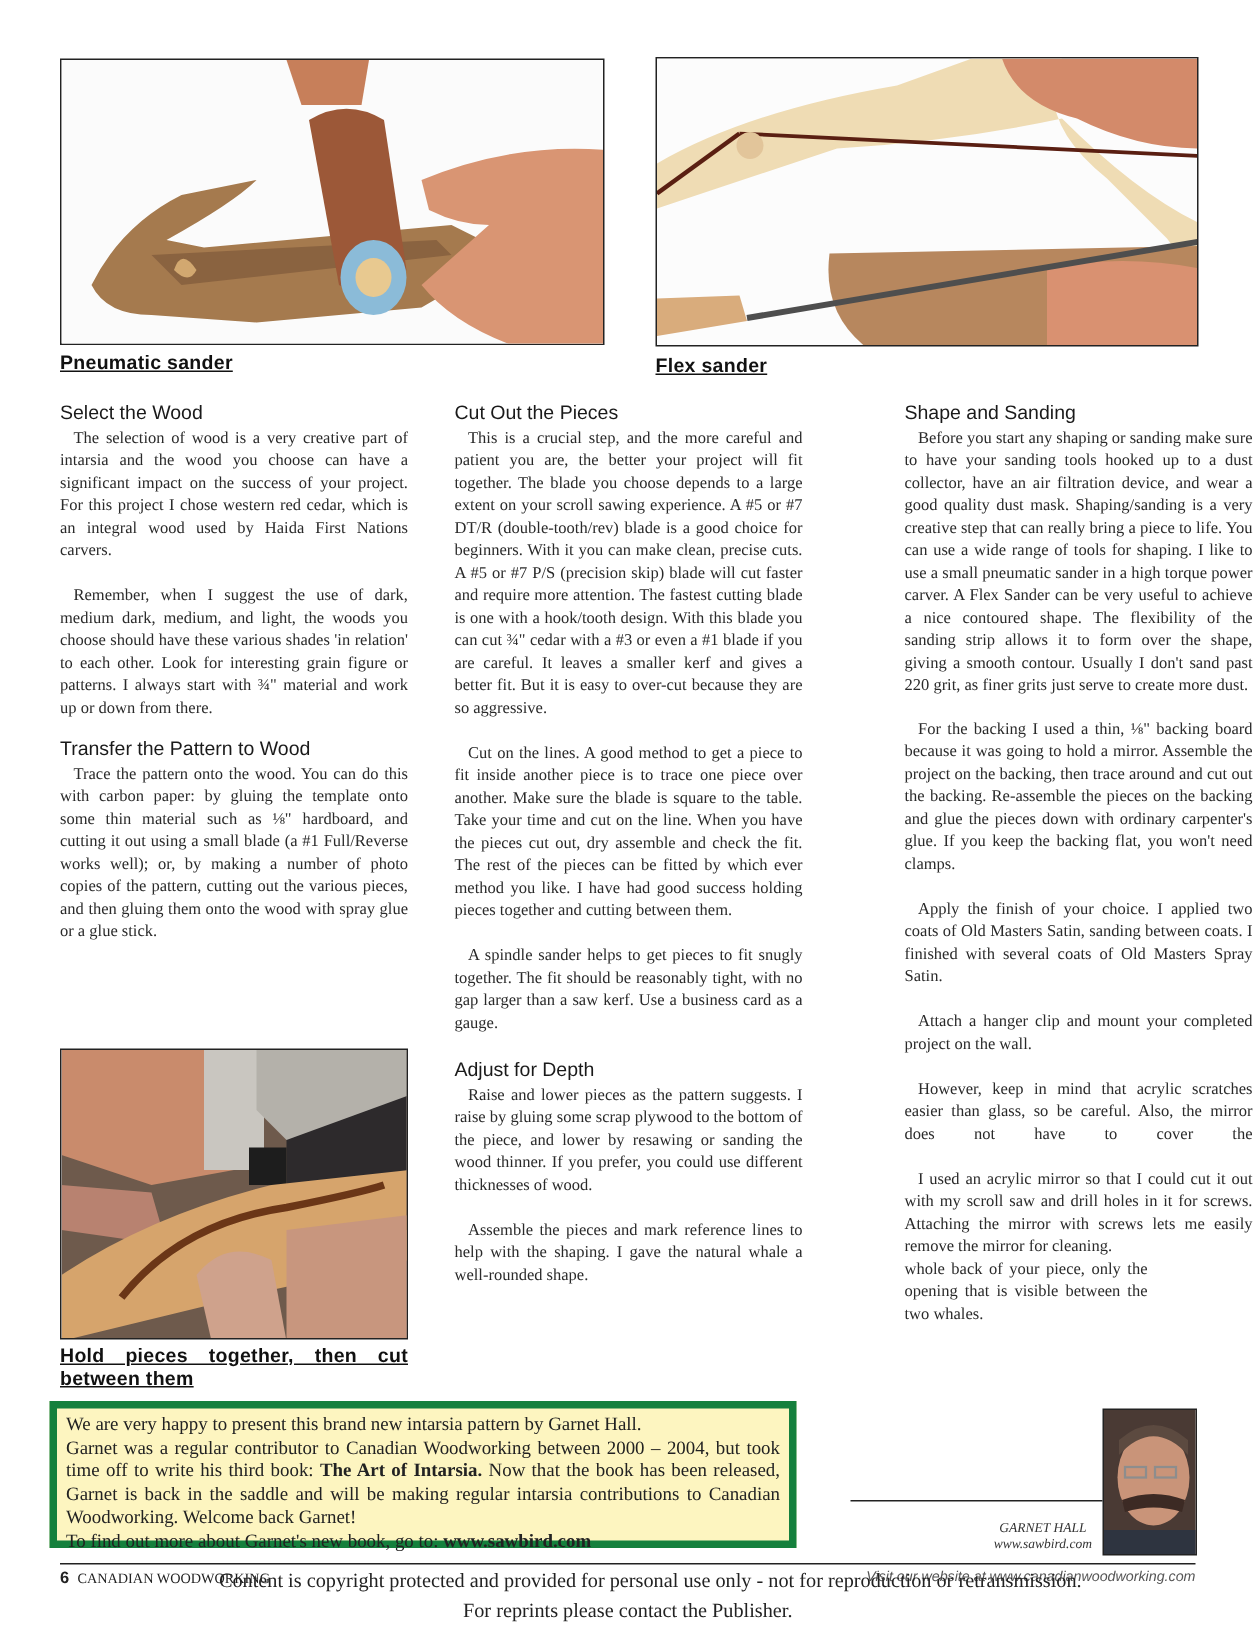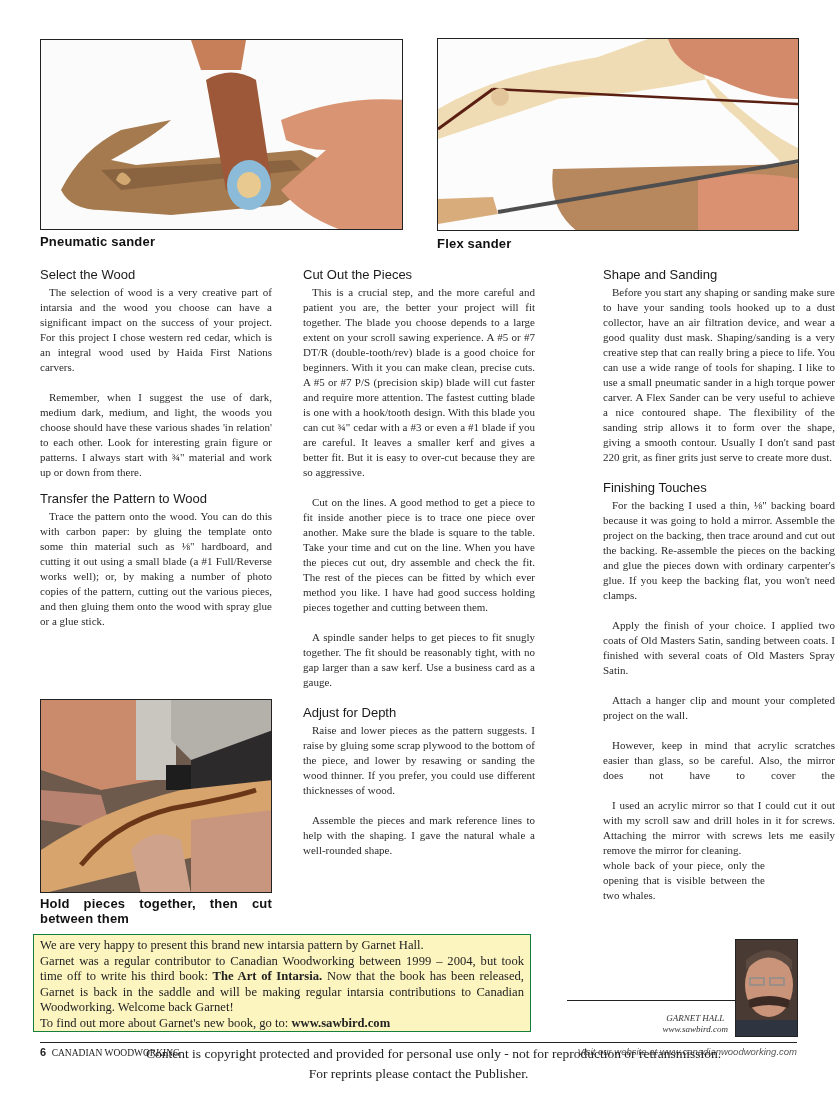--- a/index.html
+++ b/index.html
@@ -1,28 +1,28 @@
 <!DOCTYPE html>
 <html><head>
 <meta charset="utf-8">
 <style>
   * { box-sizing: border-box; margin: 0; padding: 0; }
   html, body { width: 837px; height: 1094px; background: #ffffff; overflow: hidden; }
   body { position: relative; font-family: "Liberation Serif", serif; color: #222; }
 
   .photo { position: absolute; border: 1.5px solid #222; overflow: hidden; background: #fff; }
-  .caption { position: absolute; font-family: "Liberation Sans", sans-serif; font-weight: bold; font-size: 13px; color: #111; letter-spacing: 0.2px; }
+  .caption { position: absolute; font-family: "Liberation Sans", sans-serif; font-weight: bold; font-size: 13px; color: #111; letter-spacing: 0.2px; text-decoration: underline; }
 
   .col { position: absolute; width: 232px; }
   .heading { font-family: "Liberation Sans", sans-serif; font-size: 13px; color: #1a1a1a; line-height: 18px; margin-bottom: 1px; }
   .para { font-size: 11px; line-height: 15px; text-align: justify; text-indent: 9px; color: #2a2a2a; }
   .para + .para { margin-top: 15px; }
   .section + .section { margin-top: 10px; }
 
-  .notice { position: absolute; left: 33px; top: 934px; width: 498px; height: 98px; background: #fdf5c0; border: 1px solid #15803d; padding: 3px 6px; font-size: 12.6px; line-height: 15.5px; color: #222; }
+  .notice { position: absolute; left: 33px; top: 934px; width: 498px; height: 98px; background: #fdf5c0; border: 5px solid #15803d; padding: 3px 6px; font-size: 12.6px; line-height: 15.5px; color: #222; }
   .notice p { text-align: justify; }
   .notice b { font-weight: bold; }
 
   .author-rule { position: absolute; left: 567px; top: 1000px; width: 168px; height: 1px; background: #222; }
   .author { position: absolute; right: 109px; top: 1013px; text-align: center; font-style: italic; font-size: 9px; line-height: 11px; color: #333; }
   .footer-rule { position: absolute; left: 40px; top: 1042px; width: 757px; height: 1px; background: #222; }
   .footer { position: absolute; top: 1046px; font-size: 10px; }
   .overlay-line { position: absolute; left: 0; width: 837px; text-align: center; font-size: 13.5px; color: #222; }
 </style>
 </head>
@@ -101,21 +101,20 @@
     <p class="para">Assemble the pieces and mark reference lines to help with the shaping. I gave the natural whale a well-rounded shape.</p>
   </div>
 </div>
 
 <div class="col" style="left:567px;top:266px;margin-left:36px;">
   <div class="section">
     <div class="heading">Shape and Sanding</div>
     <p class="para">Before you start any shaping or sanding make sure to have your sanding tools hooked up to a dust collector, have an air filtration device, and wear a good quality dust mask. Shaping/sanding is a very creative step that can really bring a piece to life. You can use a wide range of tools for shaping. I like to use a small pneumatic sander in a high torque power carver. A Flex Sander can be very useful to achieve a nice contoured shape. The flexibility of the sanding strip allows it to form over the shape, giving a smooth contour. Usually I don't sand past 220 grit, as finer grits just serve to create more dust.</p>
   </div>
   <div class="section" style="margin-top:14px;">
-    <div class="heading">Finishing Touches</div>
     <p class="para">For the backing I used a thin, ⅛" backing board because it was going to hold a mirror. Assemble the project on the backing, then trace around and cut out the backing. Re-assemble the pieces on the backing and glue the pieces down with ordinary carpenter's glue. If you keep the backing flat, you won't need clamps.</p>
     <p class="para">Apply the finish of your choice. I applied two coats of Old Masters Satin, sanding between coats. I finished with several coats of Old Masters Spray Satin.</p>
     <p class="para">Attach a hanger clip and mount your completed project on the wall.</p>
     <p class="para" style="text-align-last:justify;">However, keep in mind that acrylic scratches easier than glass, so be careful. Also, the mirror does not have to cover the</p>
     <p class="para">I used an acrylic mirror so that I could cut it out with my scroll saw and drill holes in it for screws. Attaching the mirror with screws lets me easily remove the mirror for cleaning.</p>
     <p class="para" style="margin-top:0;width:162px;text-indent:0;">whole back of your piece, only the opening that is visible between the two whales.</p>
   </div>
 </div>
 
 <div class="photo" style="left:735px;top:939px;width:63px;height:98px;">
@@ -131,21 +130,21 @@
 </div>
 
 <div class="author-rule"></div>
 <div class="author">
   <div>GARNET HALL</div>
   <div>www.sawbird.com</div>
 </div>
 
 <div class="notice">
   <p>We are very happy to present this brand new intarsia pattern by Garnet Hall.</p>
-  <p><span>Garnet was a regular contributor to Canadian Woodworking between 1999 – 2004, but took time off to write his third book: </span><b>The Art of Intarsia.</b><span> Now that the book has been released, Garnet is back in the saddle and will be making regular intarsia contributions to Canadian Woodworking. Welcome back Garnet!</span></p>
+  <p><span>Garnet was a regular contributor to Canadian Woodworking between 2000 – 2004, but took time off to write his third book: </span><b>The Art of Intarsia.</b><span> Now that the book has been released, Garnet is back in the saddle and will be making regular intarsia contributions to Canadian Woodworking. Welcome back Garnet!</span></p>
   <p><span>To find out more about Garnet's new book, go to: </span><b>www.sawbird.com</b></p>
 </div>
 
 <div class="footer-rule"></div>
 <div class="footer" style="left:40px;text-align:center;">
   <span style="font-family:'Liberation Sans',sans-serif;font-weight:bold;font-size:11px;">6</span>
   <span style="font-size:9.5px;margin-left:3px;">CANADIAN WOODWORKING</span>
 </div>
 <div class="footer" style="right:40px;font-family:'Liberation Sans',sans-serif;font-style:italic;font-size:9.5px;color:#555;">Visit our website at www.canadianwoodworking.com</div>
 

